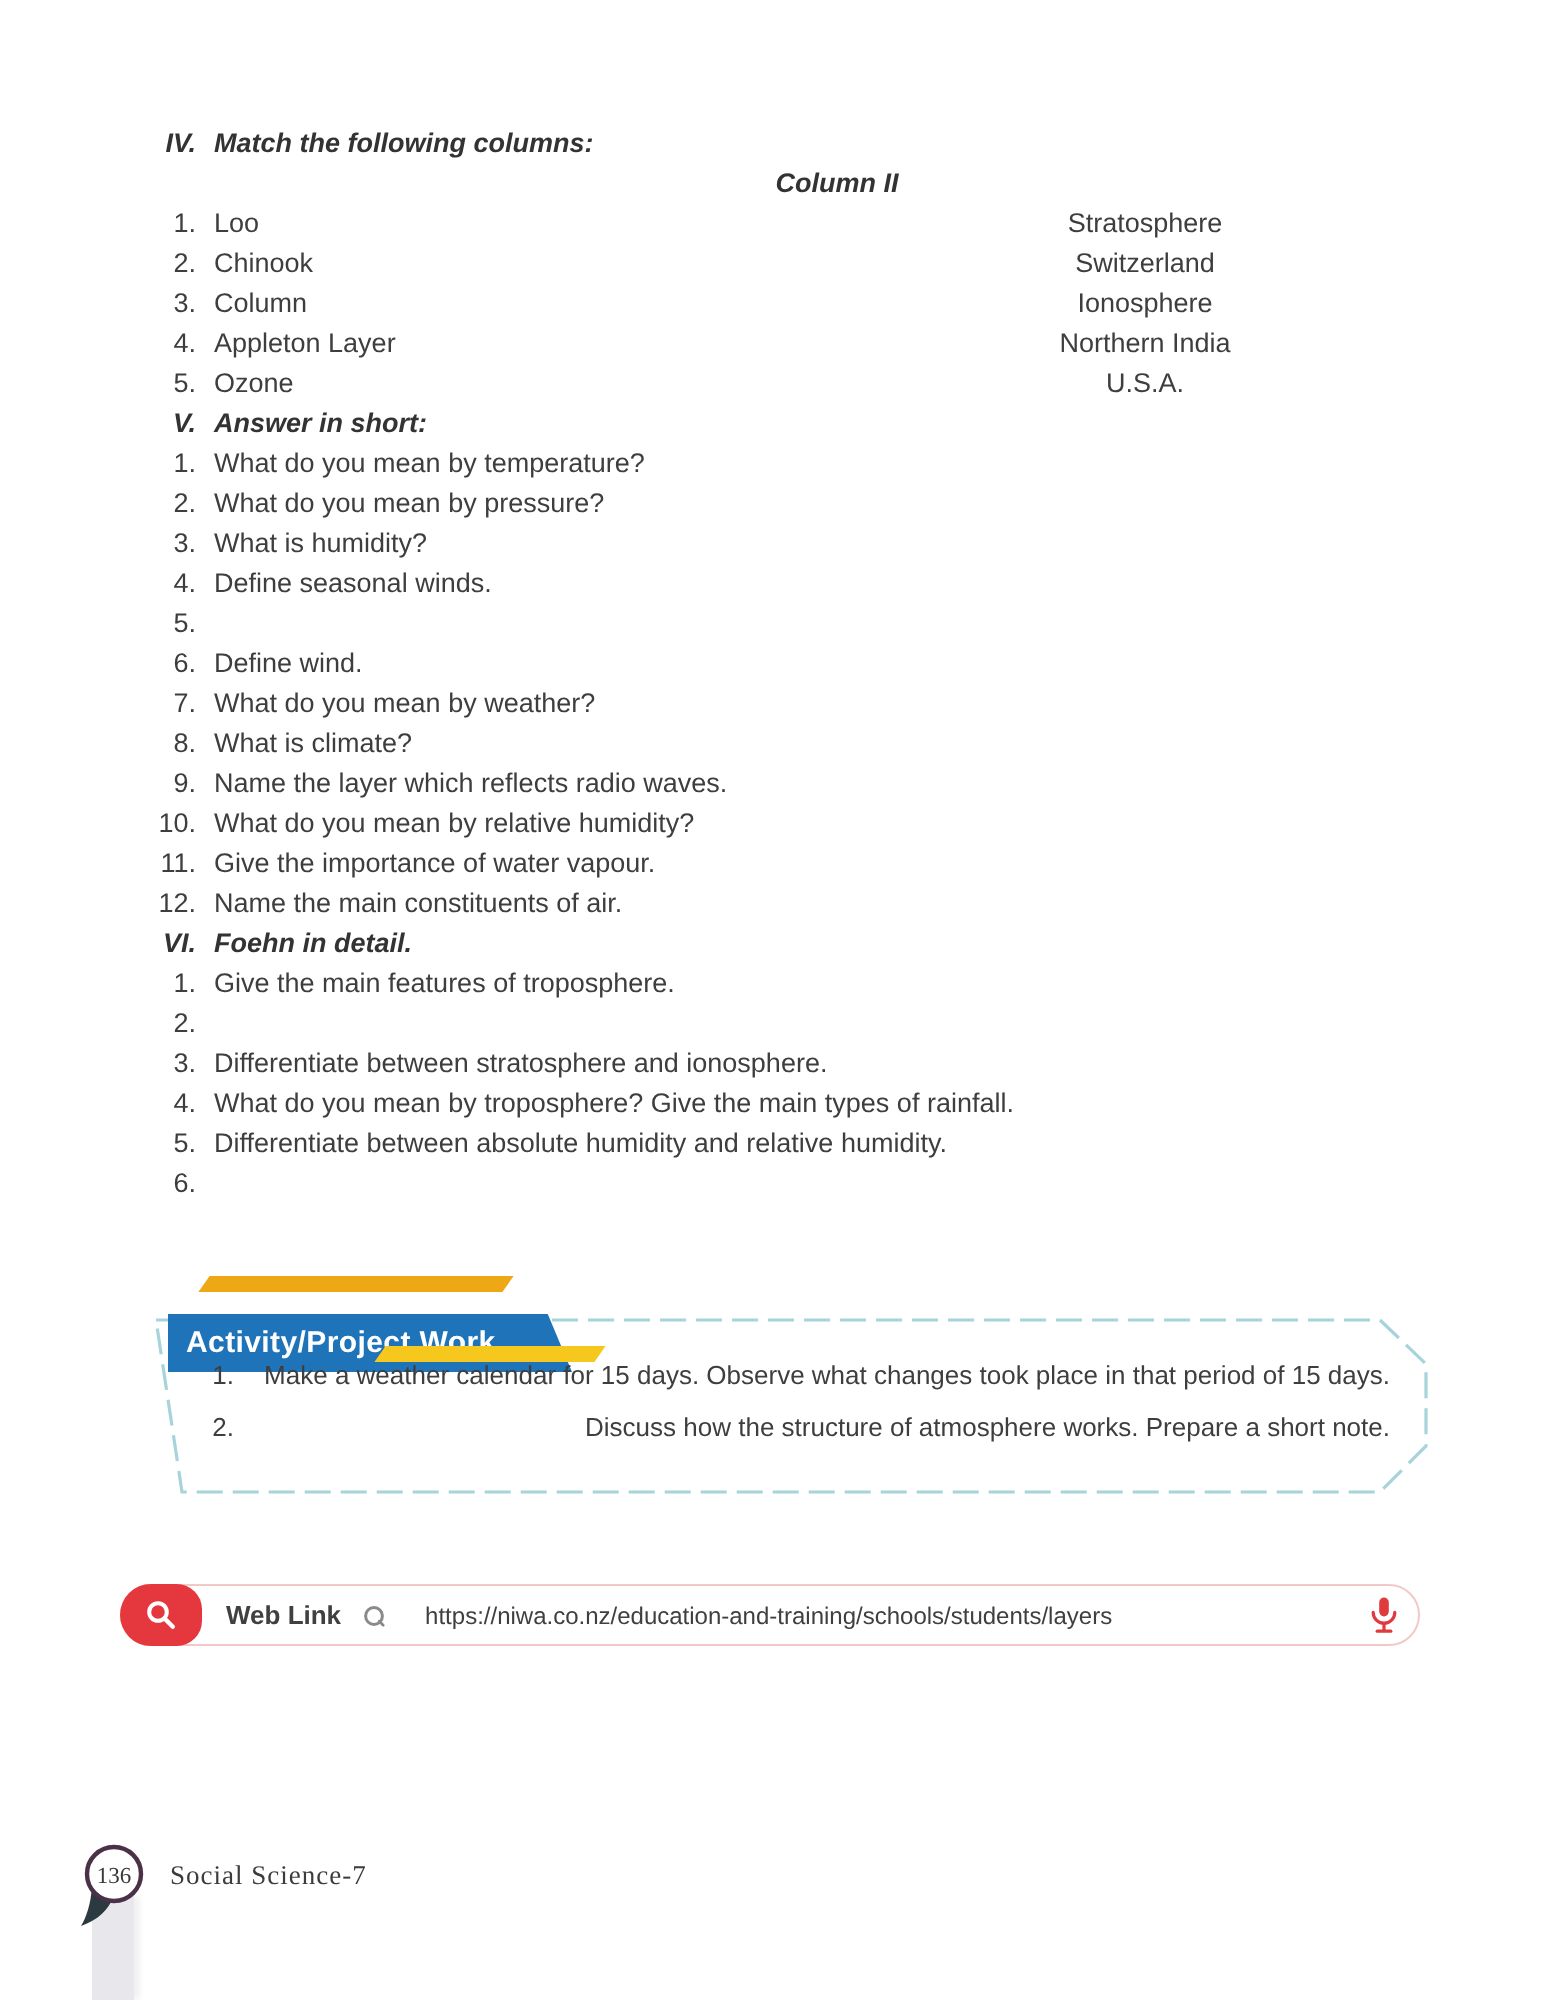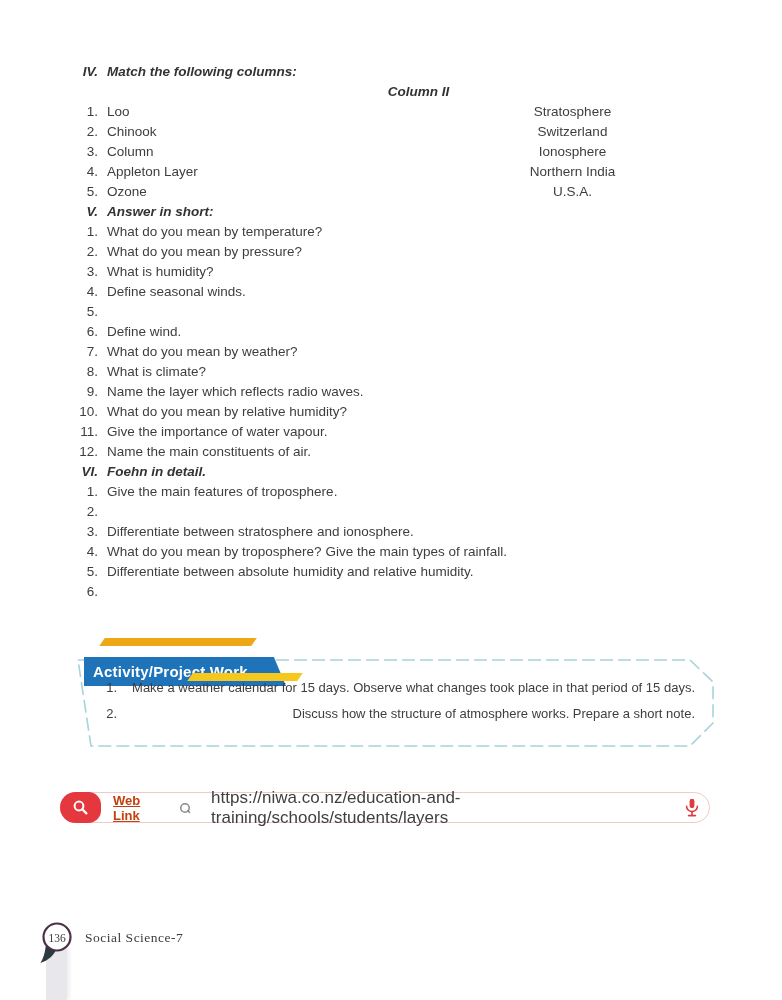--- a/index.html
+++ b/index.html
@@ -31,23 +31,23 @@
   .act-row + .act-row { margin-top:6px; }
   .act-num { flex:0 0 22px; text-align:right; padding-right:11px; }
   .act-text { flex:1;text-align:right; }
   
   .weblink { position:absolute; left:60px; top:792px; width:650px; height:31px;
              border:1.5px solid #f2c9c6; border-radius:16px; background:#fff;
              display:flex; align-items:center; box-sizing:border-box; }
   .weblink-red { flex:0 0 41px; width:41px; height:31px; margin:-1.5px;
                  border-radius:16px 13px 13px 16px; background:#e5383e;
                  display:flex; align-items:center; justify-content:center; }
-  .weblink-label { font-weight:bold; margin-left:14px; font-size:13px; color:#c2410c;text-decoration:underline; }
+  .weblink-label { font-weight:bold; margin-left:14px; font-size:13px; color:#404040; }
   .status-icon { margin-left:10px; display:flex; align-items:center; }
-  .weblink-url { margin-left:20px; font-size:17px; color:#3f3f3f; }
+  .weblink-url { margin-left:20px; font-size:12px; color:#3f3f3f; }
   .mic { margin-left:auto; margin-right:10px; display:flex; align-items:center; }
   
   .footer-strip { position:absolute; left:46px; top:948px; width:21px; height:52px;
                   background:#e8e8ec; box-shadow:3px 0 3px rgba(0,0,0,0.06); }
   .badge { position:absolute; left:38px; top:918px; }
   .footer-title { position:absolute; left:85px; top:930px;
                   font-family:"Liberation Serif", serif; font-size:13.5px;
                   color:#3c3c3c; letter-spacing:0.5px;text-align:right; }
 </style>
 </head>

